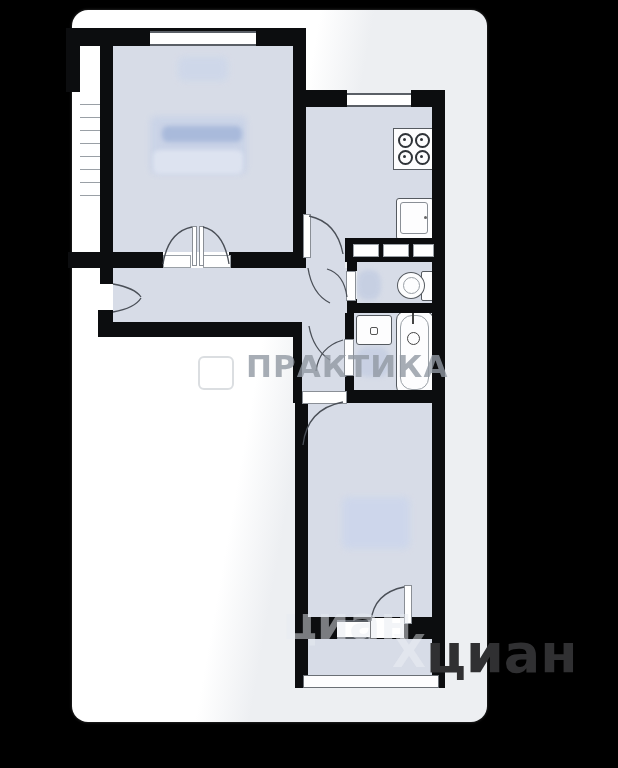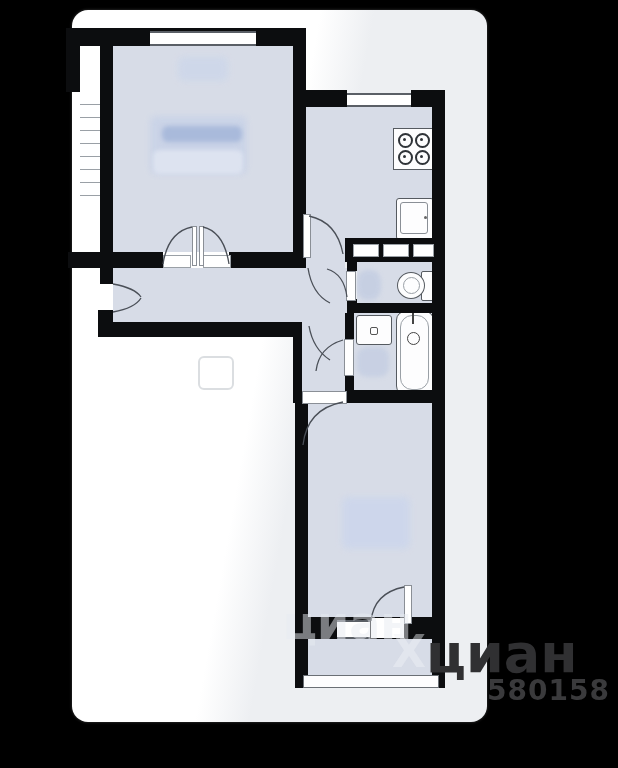--- a/index.html
+++ b/index.html
@@ -139,18 +139,18 @@
       <path d="M308,268 Q312,294 330,303"></path>
       <path d="M327,269 Q344,274 347,297"></path>
       <path d="M309,326 Q313,349 330,360"></path>
       <path d="M316,371 Q319,347 343,340"></path>
       <path d="M303,445 Q307,409 343,402"></path>
       <path d="M371,621 Q374,593 404,587"></path>
     </g>
   </svg>
 
   <div class="abs" style="left:198px;top:356px;width:32px;height:30px;border:2px solid rgba(175,181,189,.45);border-radius:6px;z-index:50;"></div>
+  <div class="abs wm" style="left:246px;top:348px;font-size:31px;letter-spacing:1px;color:rgba(145,152,162,.8);">ПРАКТИКА</div>
   <div class="abs wm" style="left:283px;top:596px;font-size:46px;color:rgba(232,235,241,.5);">циан</div>
   <div class="abs wm" style="left:392px;top:626px;font-size:44px;color:rgba(240,242,246,.45);">Х</div>
   <div class="abs wm" style="left:426px;top:622px;font-size:54px;color:#303032;">циан</div>
-  <div class="abs wm" style="left:487px;top:674px;font-size:28px;letter-spacing:1px;color:#3a3a3c;">580158</div>
 
 </div>
 
 </body></html>

